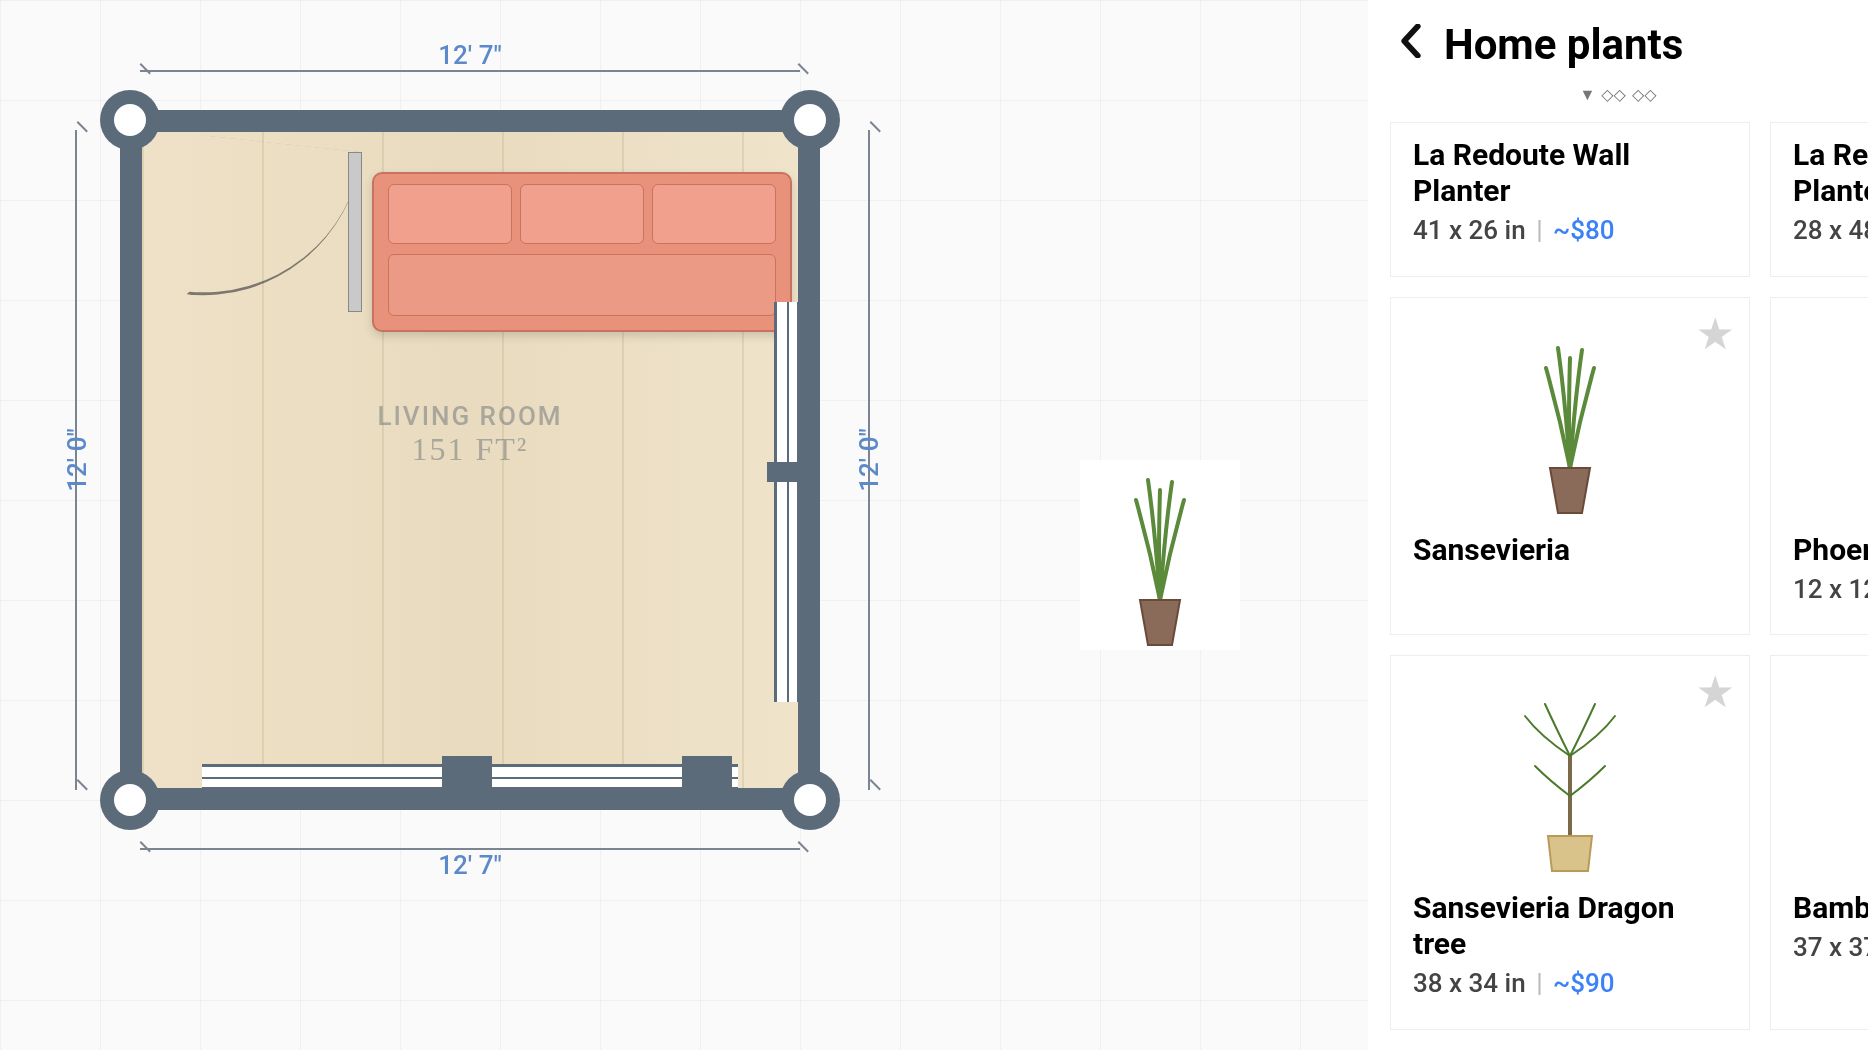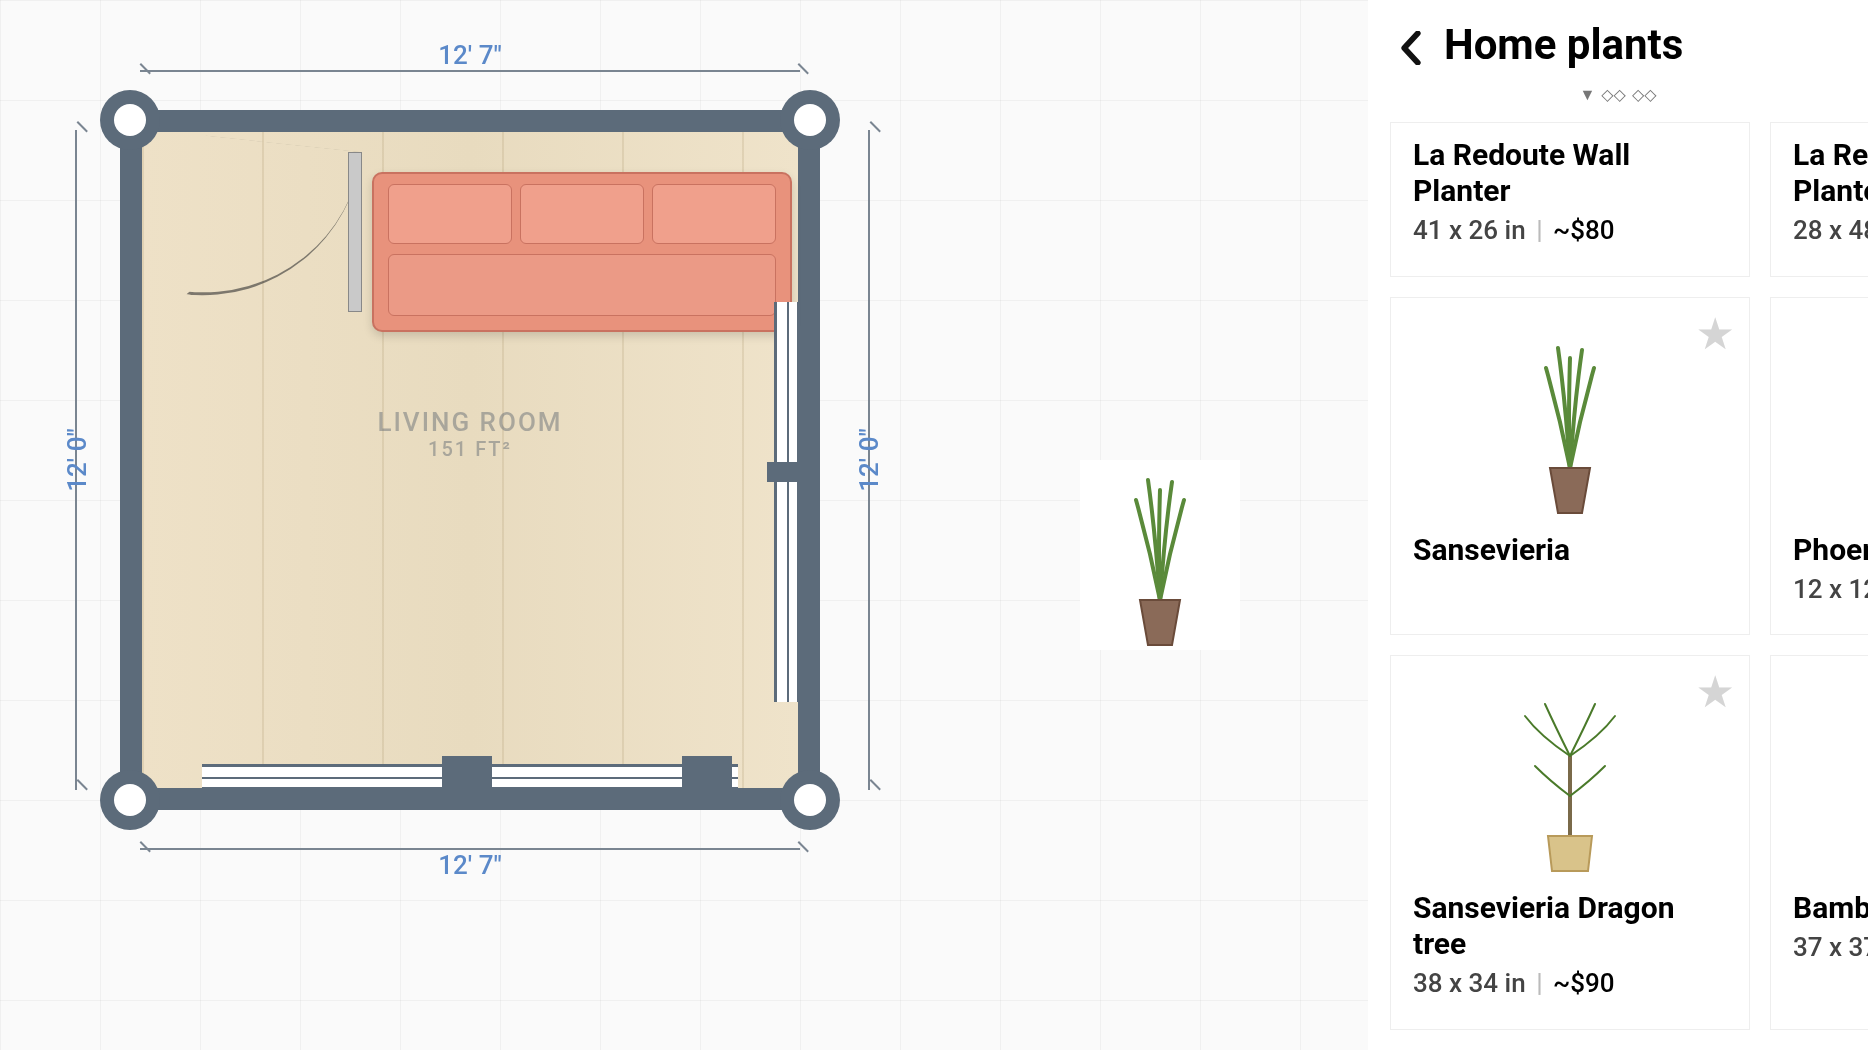--- a/index.html
+++ b/index.html
@@ -172,21 +172,21 @@
     position: absolute;
     left: 50%; top: 46%;
     transform: translate(-50%,-50%);
     text-align: center;
     color: rgba(90,100,110,.45);
     font-size: 26px;
     letter-spacing: 2px;
     font-weight: 500;
     pointer-events: none;
   }
-  .room-label .area { font-size: 20px; }
+  .room-label .area { font-size: 32px; font-family: Liberation Serif, serif; }
 
   
   .dim {
     position: absolute;
     color: #5b89c9;
     font-size: 26px;
     font-weight: 500;
   }
   .dim.top { left: 50%; top: -70px; transform: translateX(-50%); }
   .dim.bottom { left: 50%; bottom: -70px; transform: translateX(-50%); }
@@ -232,21 +232,21 @@
     background: #fff;
     display: flex;
     flex-direction: column;
     padding: 20px 0 0 0;
     overflow: hidden;
     position: relative;
   }
 
   .sidebar-header {
     display: flex;
-    align-items: flex-end;
+    align-items: flex-start;
     gap: 12px;
     padding: 0 22px 16px 22px;
   }
   .back-btn {
     width: 42px; height: 42px;
     display:flex; align-items:center; justify-content:center;
     font-size: 40px;
     cursor: pointer;
     user-select: none;
   }
@@ -302,21 +302,21 @@
     padding: 14px 22px 6px 22px;
     line-height: 1.2;
   }
   .card .meta {
     font-size: 26px;
     color: #444;
     padding: 0 22px;
     font-weight: 500;
   }
   .card .meta .sep { color: #bbb; padding: 0 4px; }
-  .card .meta .price { color: #000000; }
+  .card .meta .price { color: #3b82f6; }
 
   
   .plant-svg { width: 120px; height: 180px; }
 </style>
 </head>
 <body>
 
 <div class="canvas-area">
 
   <div class="floorplan">

